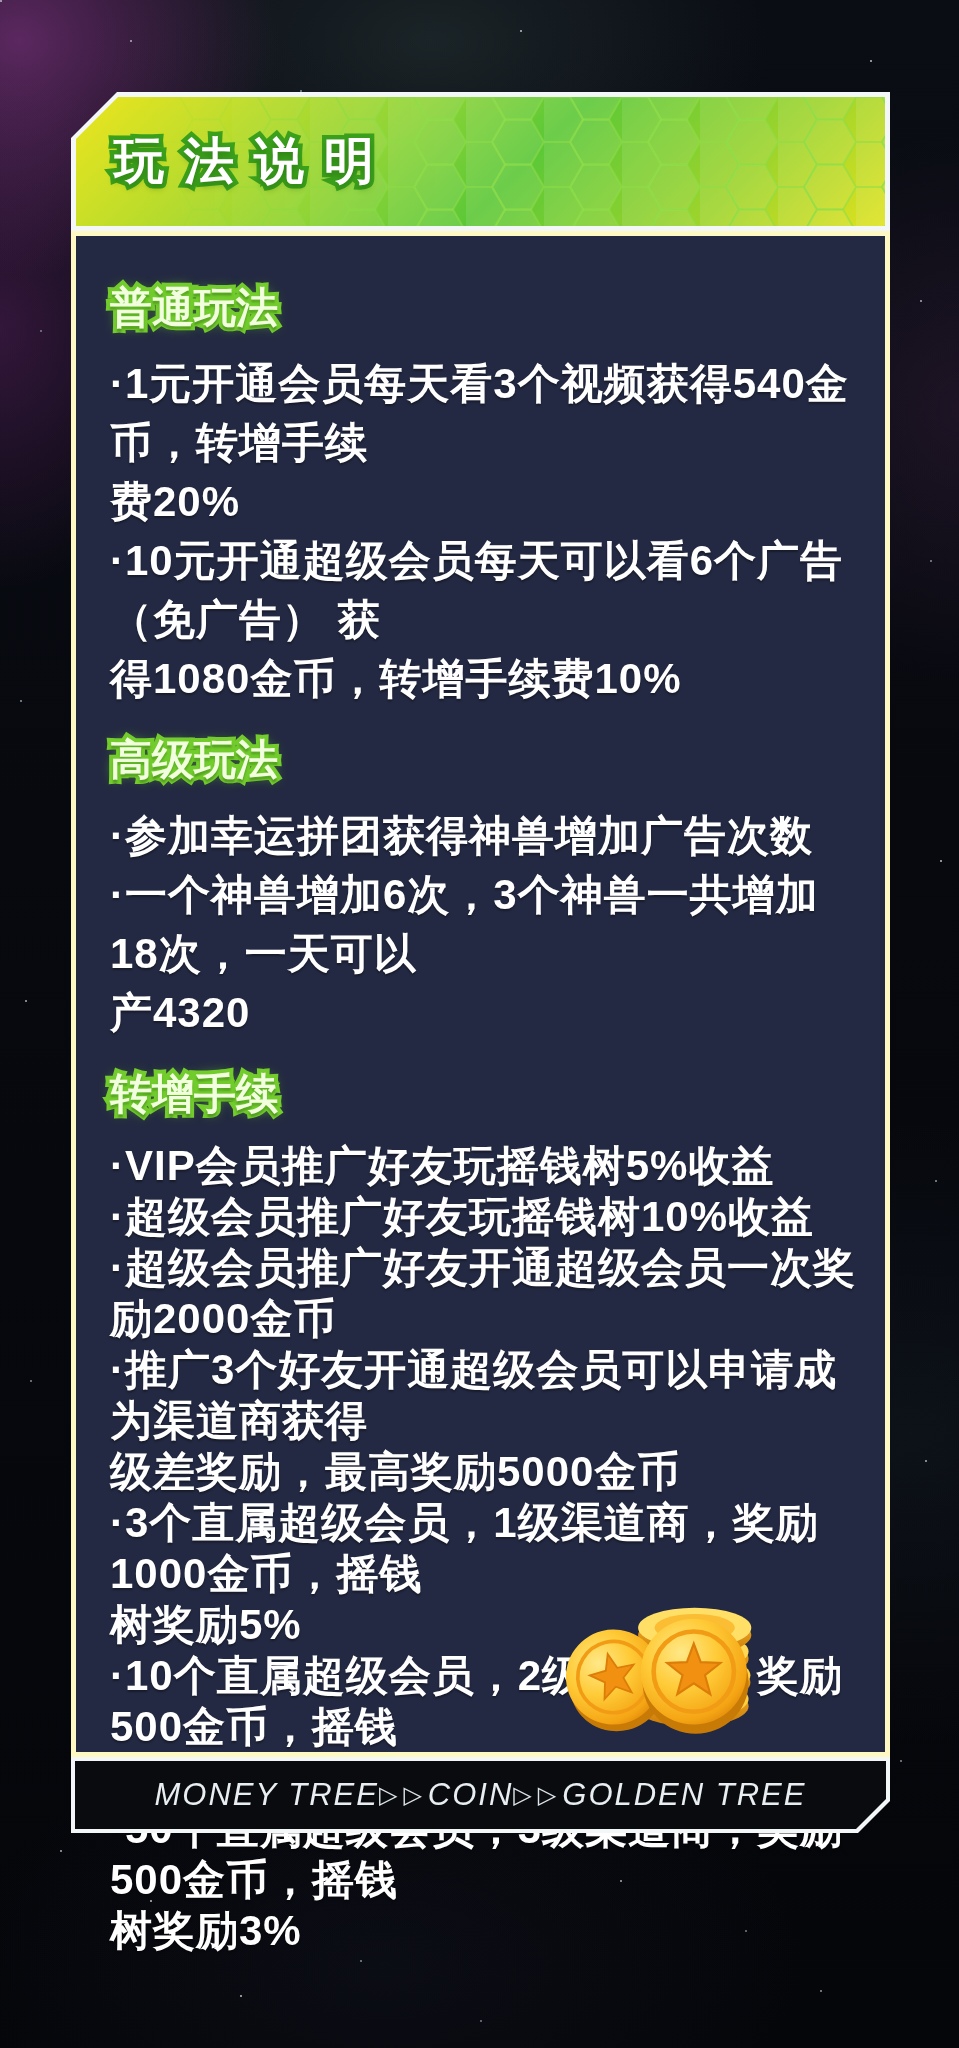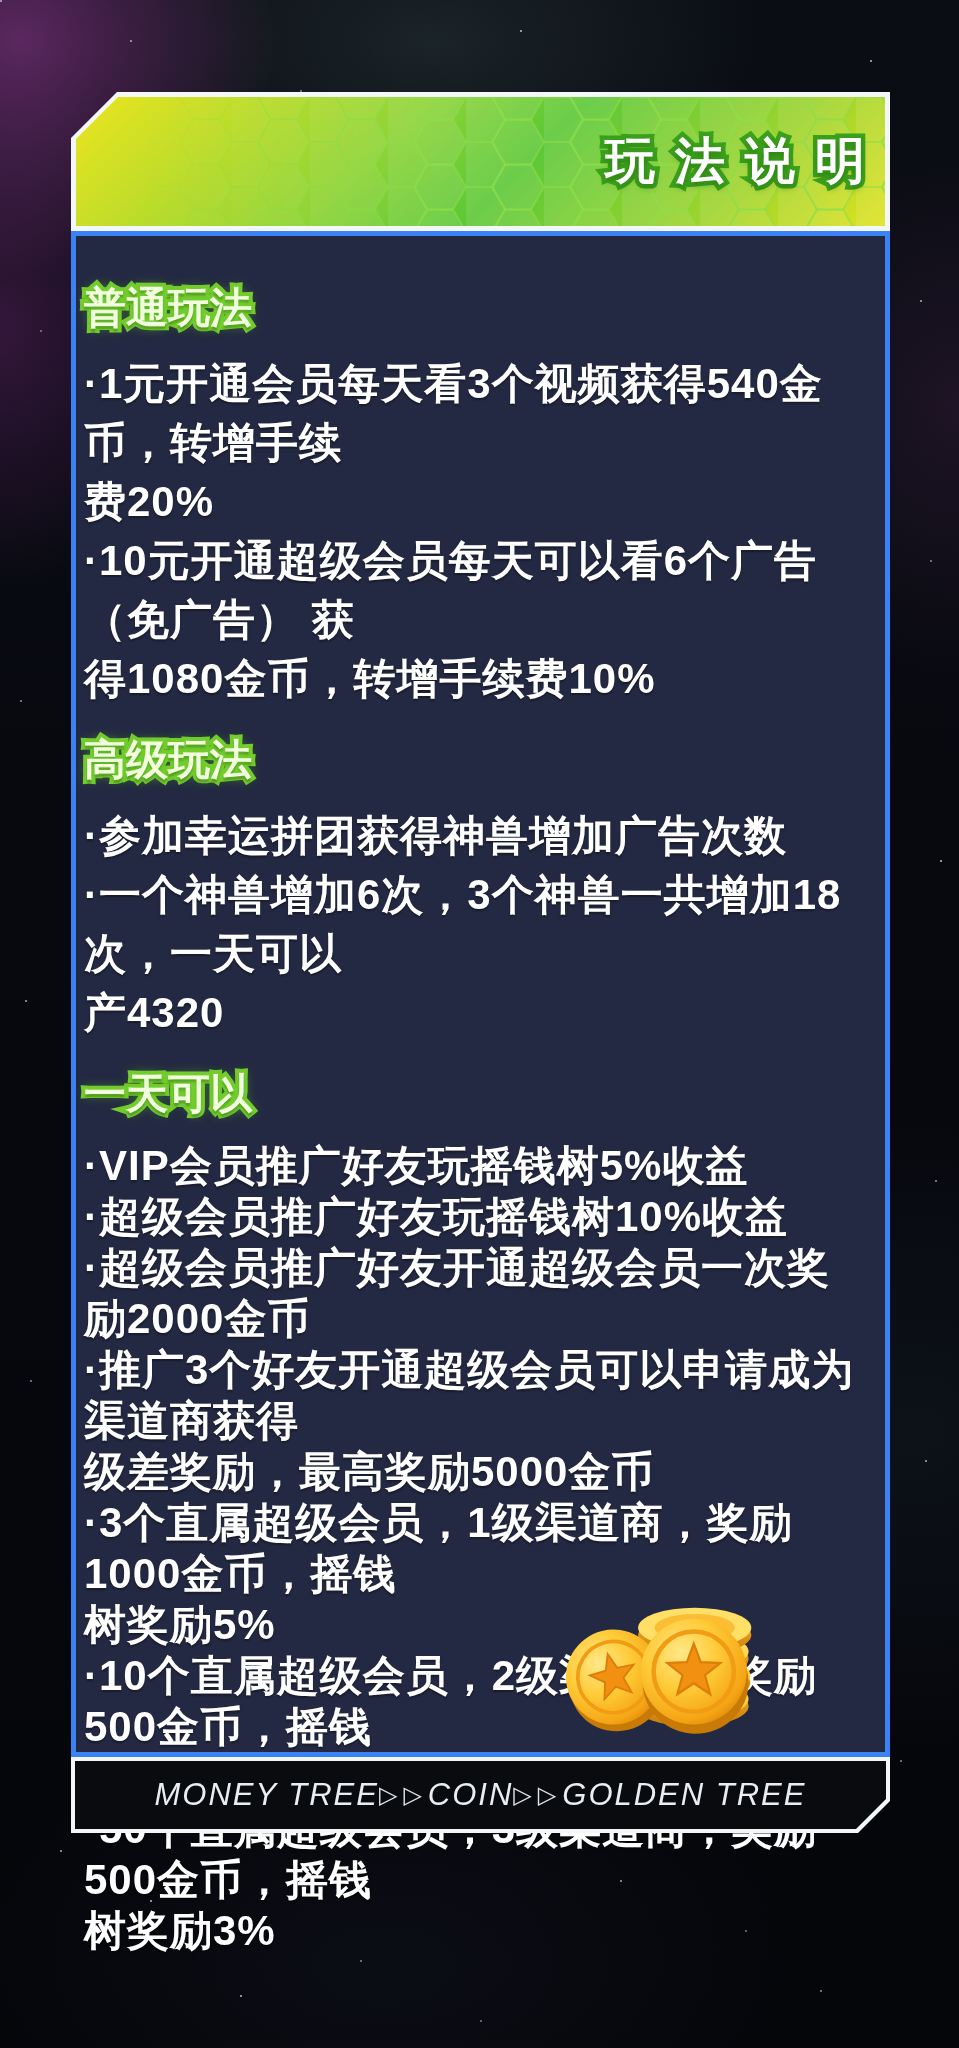--- a/index.html
+++ b/index.html
@@ -37,38 +37,38 @@
   .panel{position:absolute;left:71px;top:92px;width:819px;}
   .hdr-outer{
     background:#f3f7f7;
     clip-path:polygon(46px 0,100% 0,100% 100%,0 100%,0 46px);
     padding:5px;height:139px;box-sizing:border-box;
   }
   .hdr-inner{
     position:relative;height:100%;
     clip-path:polygon(42px 0,100% 0,100% 100%,0 100%,0 42px);
     background:linear-gradient(135deg,#ece51e 0%,#8ed437 38%,#5cc837 55%,#9ed42c 80%,#dfe21f 100%);
-    display:flex;align-items:center;justify-content:flex-end;
+    display:flex;align-items:center;justify-content:flex-start;padding-left:38px;
   }
   .hexwrap{
     position:absolute;inset:0;
     -webkit-mask-image:linear-gradient(to right,transparent 8%,#000 45%);
     mask-image:linear-gradient(to right,transparent 8%,#000 45%);
   }
   .hexwrap svg{width:100%;height:100%;display:block;}
   .main-title{
     position:relative;z-index:2;
     font-size:50px;font-weight:bold;letter-spacing:20px;color:#ffffff;
     -webkit-text-stroke:9px #3ba11c;paint-order:stroke fill;
     text-shadow:0 4px 6px rgba(30,90,10,.45);
   }
   .body-box{
     box-sizing:border-box;width:100%;height:1526px;
-    background:#232942;border:5px solid #3b82f6;
-    padding:42px 22px 0 8px;position:relative;
+    background:#232942;border:5px solid #fef9c3;
+    padding:42px 22px 0 34px;position:relative;
   }
   .body-box section{margin:0;}
   .body-box section + section{margin-top:22px;}
   h2.sec-heading{
     margin:0 0 16px 0;font-size:42px;line-height:60px;font-weight:bold;
     color:#f2ffdf;
     -webkit-text-stroke:8px #74cc2d;paint-order:stroke fill;
     text-shadow:0 0 12px rgba(110,205,45,.9),0 3px 2px rgba(20,60,10,.4);
   }
   p.bullet{
@@ -135,21 +135,21 @@
           <p class="bullet">·10元开通超级会员每天可以看6个广告（免广告） 获
 得1080金币，转增手续费10%</p>
         </section>
         <section>
           <h2 class="sec-heading">高级玩法</h2>
           <p class="bullet">·参加幸运拼团获得神兽增加广告次数</p>
           <p class="bullet">·一个神兽增加6次，3个神兽一共增加18次，一天可以
 产4320</p>
         </section>
         <section class="tight">
-          <h2 class="sec-heading">一天可以</h2>
+          <h2 class="sec-heading">转增手续</h2>
           <p class="bullet">·VIP会员推广好友玩摇钱树5%收益</p>
           <p class="bullet">·超级会员推广好友玩摇钱树10%收益</p>
           <p class="bullet">·超级会员推广好友开通超级会员一次奖励2000金币</p>
           <p class="bullet">·推广3个好友开通超级会员可以申请成为渠道商获得
 级差奖励，最高奖励5000金币</p>
           <p class="bullet">·3个直属超级会员，1级渠道商，奖励1000金币，摇钱
 树奖励5%</p>
           <p class="bullet">·10个直属超级会员，2级渠道商，奖励500金币，摇钱
 树奖励3%</p>
           <p class="bullet">·50个直属超级会员，3级渠道商，奖励500金币，摇钱

